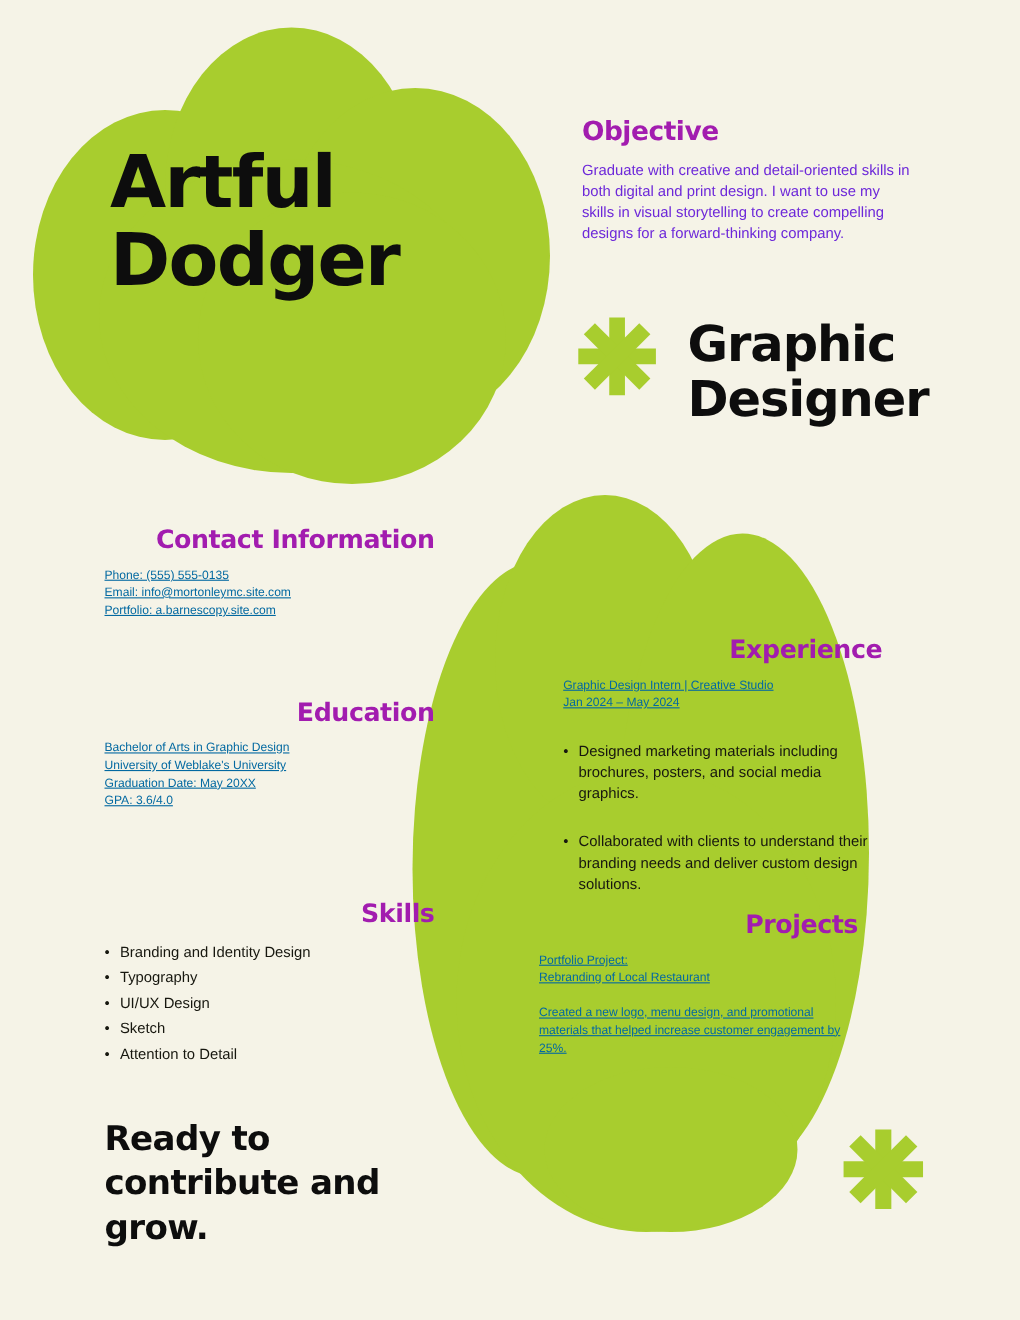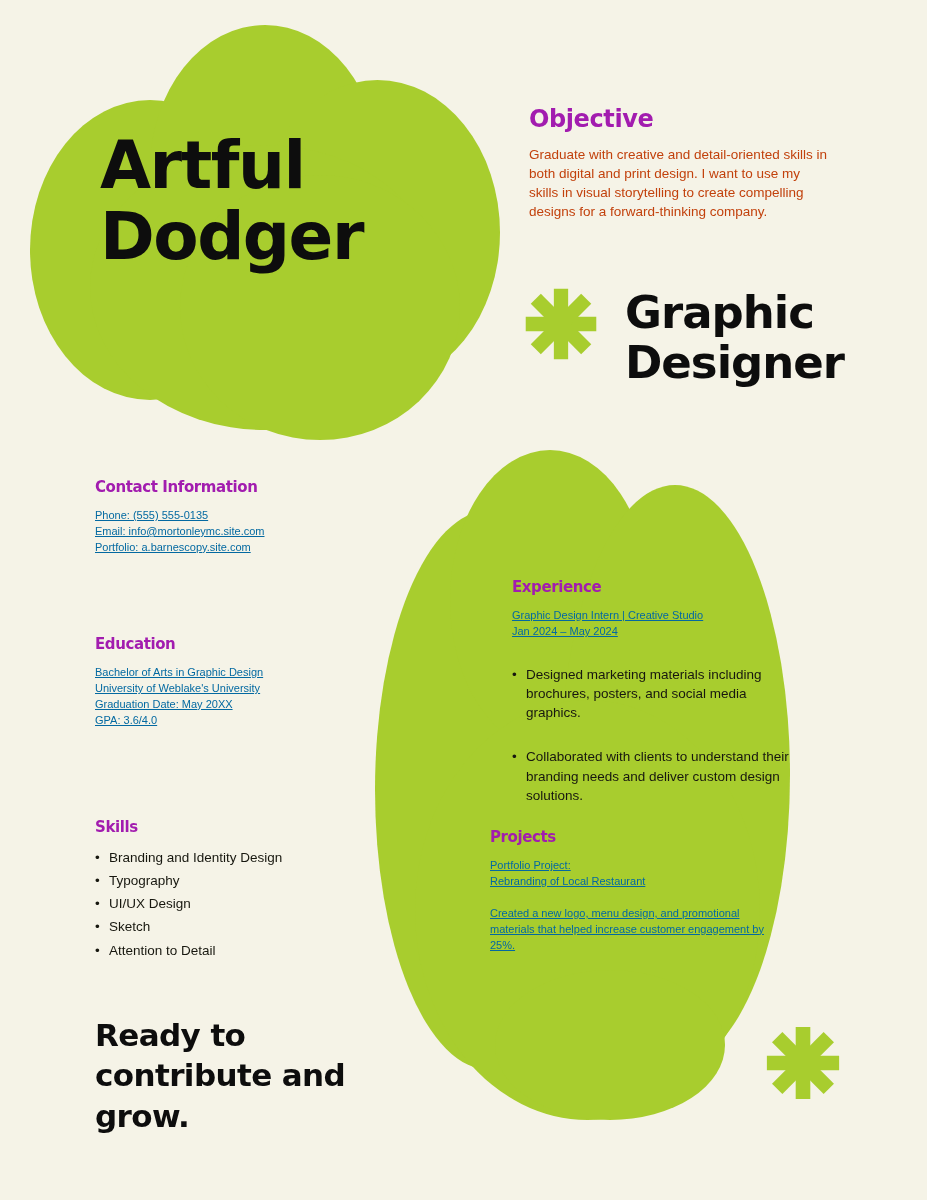--- a/index.html
+++ b/index.html
@@ -103,26 +103,27 @@
   }
   .section-title {
     font-family: "DejaVu Sans", sans-serif;
     font-weight: 700;
     font-size: 24px;
     letter-spacing: -0.4px;
     color: #a21caf;
     margin: 0 0 12px 0;
   }
   .section-title.small {
-    font-size: 15px;
+    font-size: 23px;
+    text-align: right;
   }
   .body-text {
     font-size: 13.5px;
     line-height: 1.42;
-    color: #c2410c;
+    color: #6d28d9;
   }
 
   .role-block {
     position: absolute;
     left: 625px;
     top: 288px;
     width: 300px;
   }
   .role-line {
     font-family: "DejaVu Sans", sans-serif;

